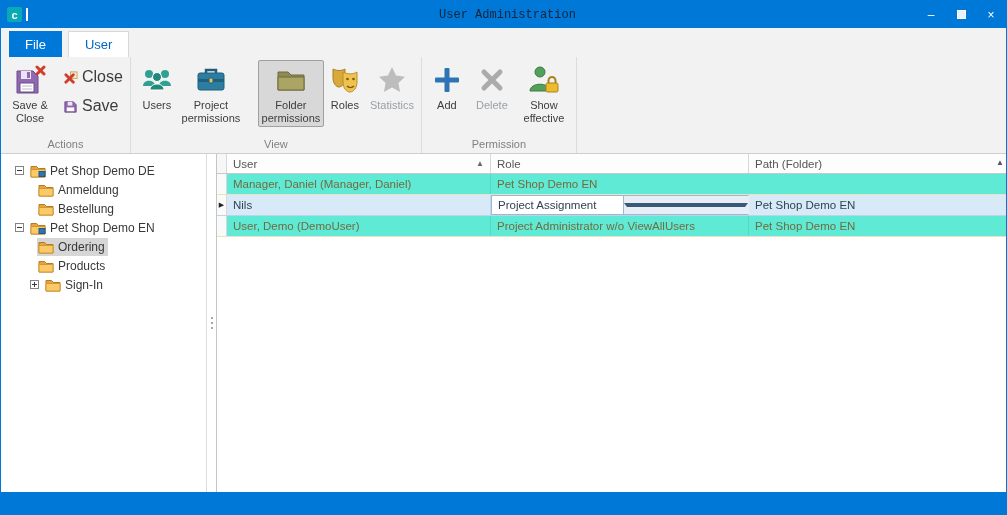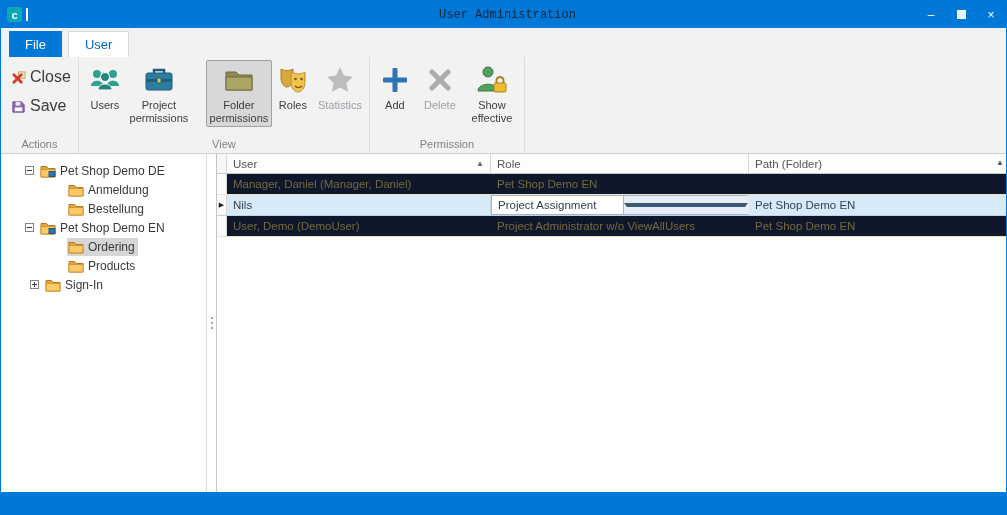--- a/index.html
+++ b/index.html
@@ -30,43 +30,43 @@
   .bigbtn { display:flex; flex-direction:column; align-items:center; padding:3px 2px 2px; border:1px solid transparent; border-radius:2px; }
   .bigbtn .blabel { font-size:11px; line-height:12.5px; text-align:center; color:#3c3c3c; margin-top:3px; white-space:normal; }
   .bigbtn.active { background:#d8d8d8; border-color:#a0a0a0;margin-left:16px; }
   .bigbtn.disabled .blabel { color:#9aa0a6; }
   .smallcol { display:flex; flex-direction:column; gap:7px; margin-left:3px; padding-top:6px; }
   .smallbtn { display:flex; align-items:center; gap:4px; font-size:16px; color:#3c3c3c; padding:2px 4px; }
   
   .main { flex:1; display:flex; background:#fff; min-height:0; }
   .tree { width:206px; border-right:1px solid #dcdcdc; padding-top:7px; flex:0 0 auto; }
   .titem { height:19px; display:flex; align-items:center; font-size:12px; color:#383838; }
-  .titem.root  { padding-left:24px; }
-  .titem.child { padding-left:66px;align-items:flex-end; }
+  .titem.root  { padding-left:14px; }
+  .titem.child { padding-left:36px;align-items:flex-end; }
   .titem.childexp { padding-left:29px; }
   .expander { width:9px; height:9px; border:1px solid #848484; background:#fff; position:relative; margin-right:5px; flex:0 0 auto; }
   .expander::before { content:""; position:absolute; left:1px; right:1px; top:3px; height:1px; background:#3c3c3c; }
   .expander.plus::after { content:""; position:absolute; top:1px; bottom:1px; left:3px; width:1px; background:#3c3c3c; }
   .nodebody { display:flex; align-items:center; gap:4px; padding:1px 3px 1px 1px; }
   .titem.sel .nodebody { background:#d6d6d6; }
   .splitter { width:9px; background:#fff; display:flex; flex-direction:column; align-items:center; justify-content:center; gap:3px; flex:0 0 auto; }
   .splitter i { width:2px; height:2px; background:#8a8a8a; border-radius:50%; }
   
   .gridpanel { flex:1; border-left:1px solid #c5c5c5; display:flex; flex-direction:column; min-width:0; }
   .ghead { height:20px; display:flex; background:#fdfdfd; border-bottom:1px solid #c8c8c8; position:relative; }
   .ghcell { font-size:11.5px; color:#555; display:flex; align-items:center; padding:0 6px; border-right:1px solid #d8d8d8; }
   .gind-h { width:10px; border-right:1px solid #d8d8d8; background:#f7f7f7; }
   .c-user { width:264px; flex:0 0 auto; }
   .c-role { width:258px; flex:0 0 auto; }
   .c-path { flex:1; }
   .sortglyph { margin-left:auto; font-size:8px; color:#666; }
   .scrollup { position:absolute; right:2px; top:4px; font-size:8px; color:#555; }
   .grow { height:21px; display:flex; font-size:11.5px; }
   .grow .gcell { display:flex; align-items:center; padding:0 6px; border-right:1px solid rgba(0,0,0,0.07); overflow:hidden; white-space:nowrap; }
-  .grow.yellow { background:#0f172a; color:#746a40; border-bottom:1px solid #eae3c3; }
+  .grow.yellow { background:#5eead4; color:#746a40; border-bottom:1px solid #eae3c3; }
   .grow.selected { background:#d8eaf8; color:#33424f; border-bottom:1px solid #bcd4ea; }
   .gind { width:10px; flex:0 0 auto; background:#fafafa; border-right:1px solid #d8d8d8; display:flex; align-items:center; justify-content:center; font-size:7px; color:#222; }
   .editorcell { background:#fff; border:1px solid #9db8d2; padding:0 0 0 6px !important; }
   .editorcell span { flex:1; }
   .combobtn { width:15px; height:100%; margin-left:auto; background:#e7eef5; border-left:1px solid #9db8d2; display:flex; align-items:center; justify-content:center; }
   .combobtn .tri { width:0; height:0; border-left:3.5px solid transparent; border-right:3.5px solid transparent; border-top:4px solid #3a5a78; }
   .gempty { flex:1; background:#fff; }
   
   .statusbar { height:22px; background:#0078D7; flex:0 0 auto; }
 </style>
@@ -96,20 +96,35 @@
 
   <div class="tabrow">
     <div class="tab tab-file">File</div>
     <div class="tab tab-user">User</div>
   </div>
 
   <div class="ribbon">
 
     <div class="rgroup">
       <div class="rcontent">
+        <div class="bigbtn" style="width:52px">
+          <svg width="32" height="32" viewBox="0 0 32 32">
+            <path d="M3 7h16l5 5v17H3z" fill="#9069b0" stroke="#6d4d8c"></path>
+            <rect x="7" y="7" width="10" height="8" fill="#ece4f4"></rect>
+            <rect x="13" y="8" width="3" height="6" fill="#9069b0"></rect>
+            <rect x="6" y="19" width="14" height="9" fill="#fff" stroke="#6d4d8c"></rect>
+            <line x1="8" y1="22" x2="18" y2="22" stroke="#c0b8d0"></line>
+            <line x1="8" y1="25" x2="18" y2="25" stroke="#c0b8d0"></line>
+            <g stroke="#d23c2a" stroke-width="3" stroke-linecap="round">
+              <line x1="23" y1="3" x2="30" y2="10"></line>
+                <line x1="30" y1="3" x2="23" y2="10"></line>
+            </g>
+          </svg>
+          <div class="blabel">Save &amp; Close</div>
+        </div>
         <div class="smallcol">
           <div class="smallbtn">
             <svg width="15" height="15" viewBox="0 0 16 16">
               <rect x="8" y="2" width="7" height="7" fill="#f0e6d2" stroke="#c8a85a"></rect>
               <g stroke="#d23c2a" stroke-width="3" stroke-linecap="round">
                 <line x1="3" y1="5" x2="11" y2="13"></line>
                   <line x1="11" y1="5" x2="3" y2="13"></line>
               </g>
             </svg>
             <span>Close</span>

